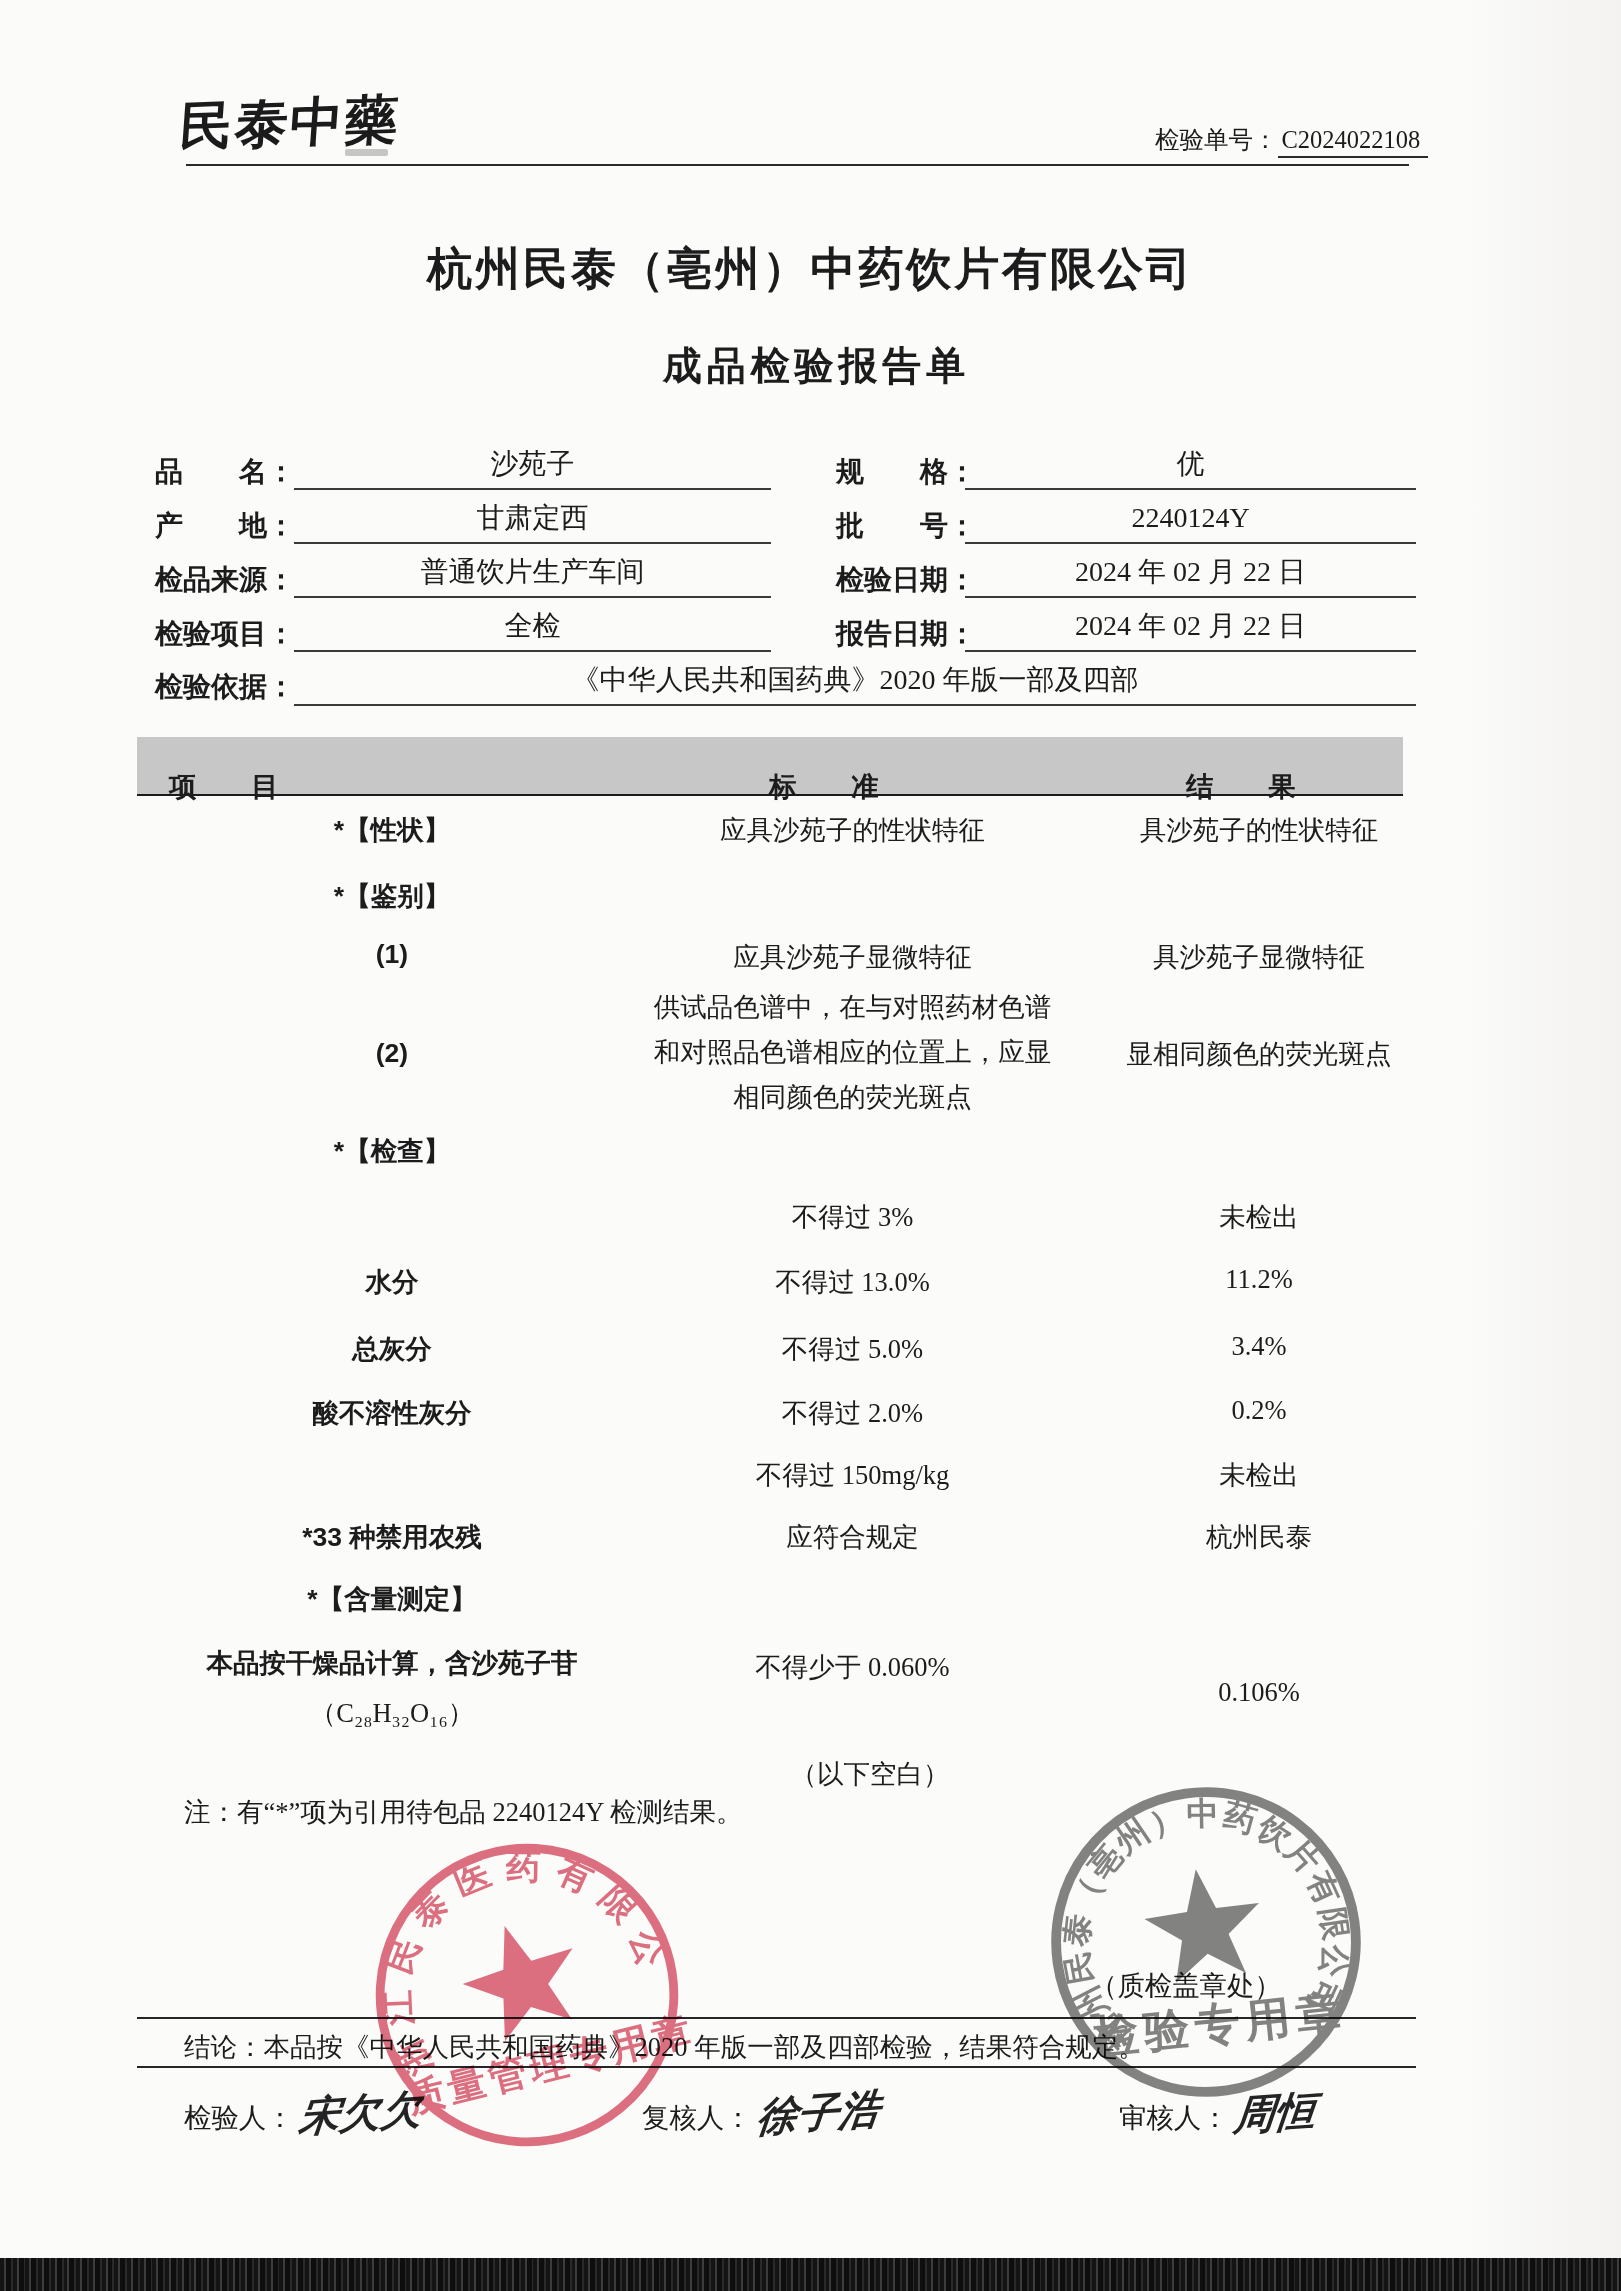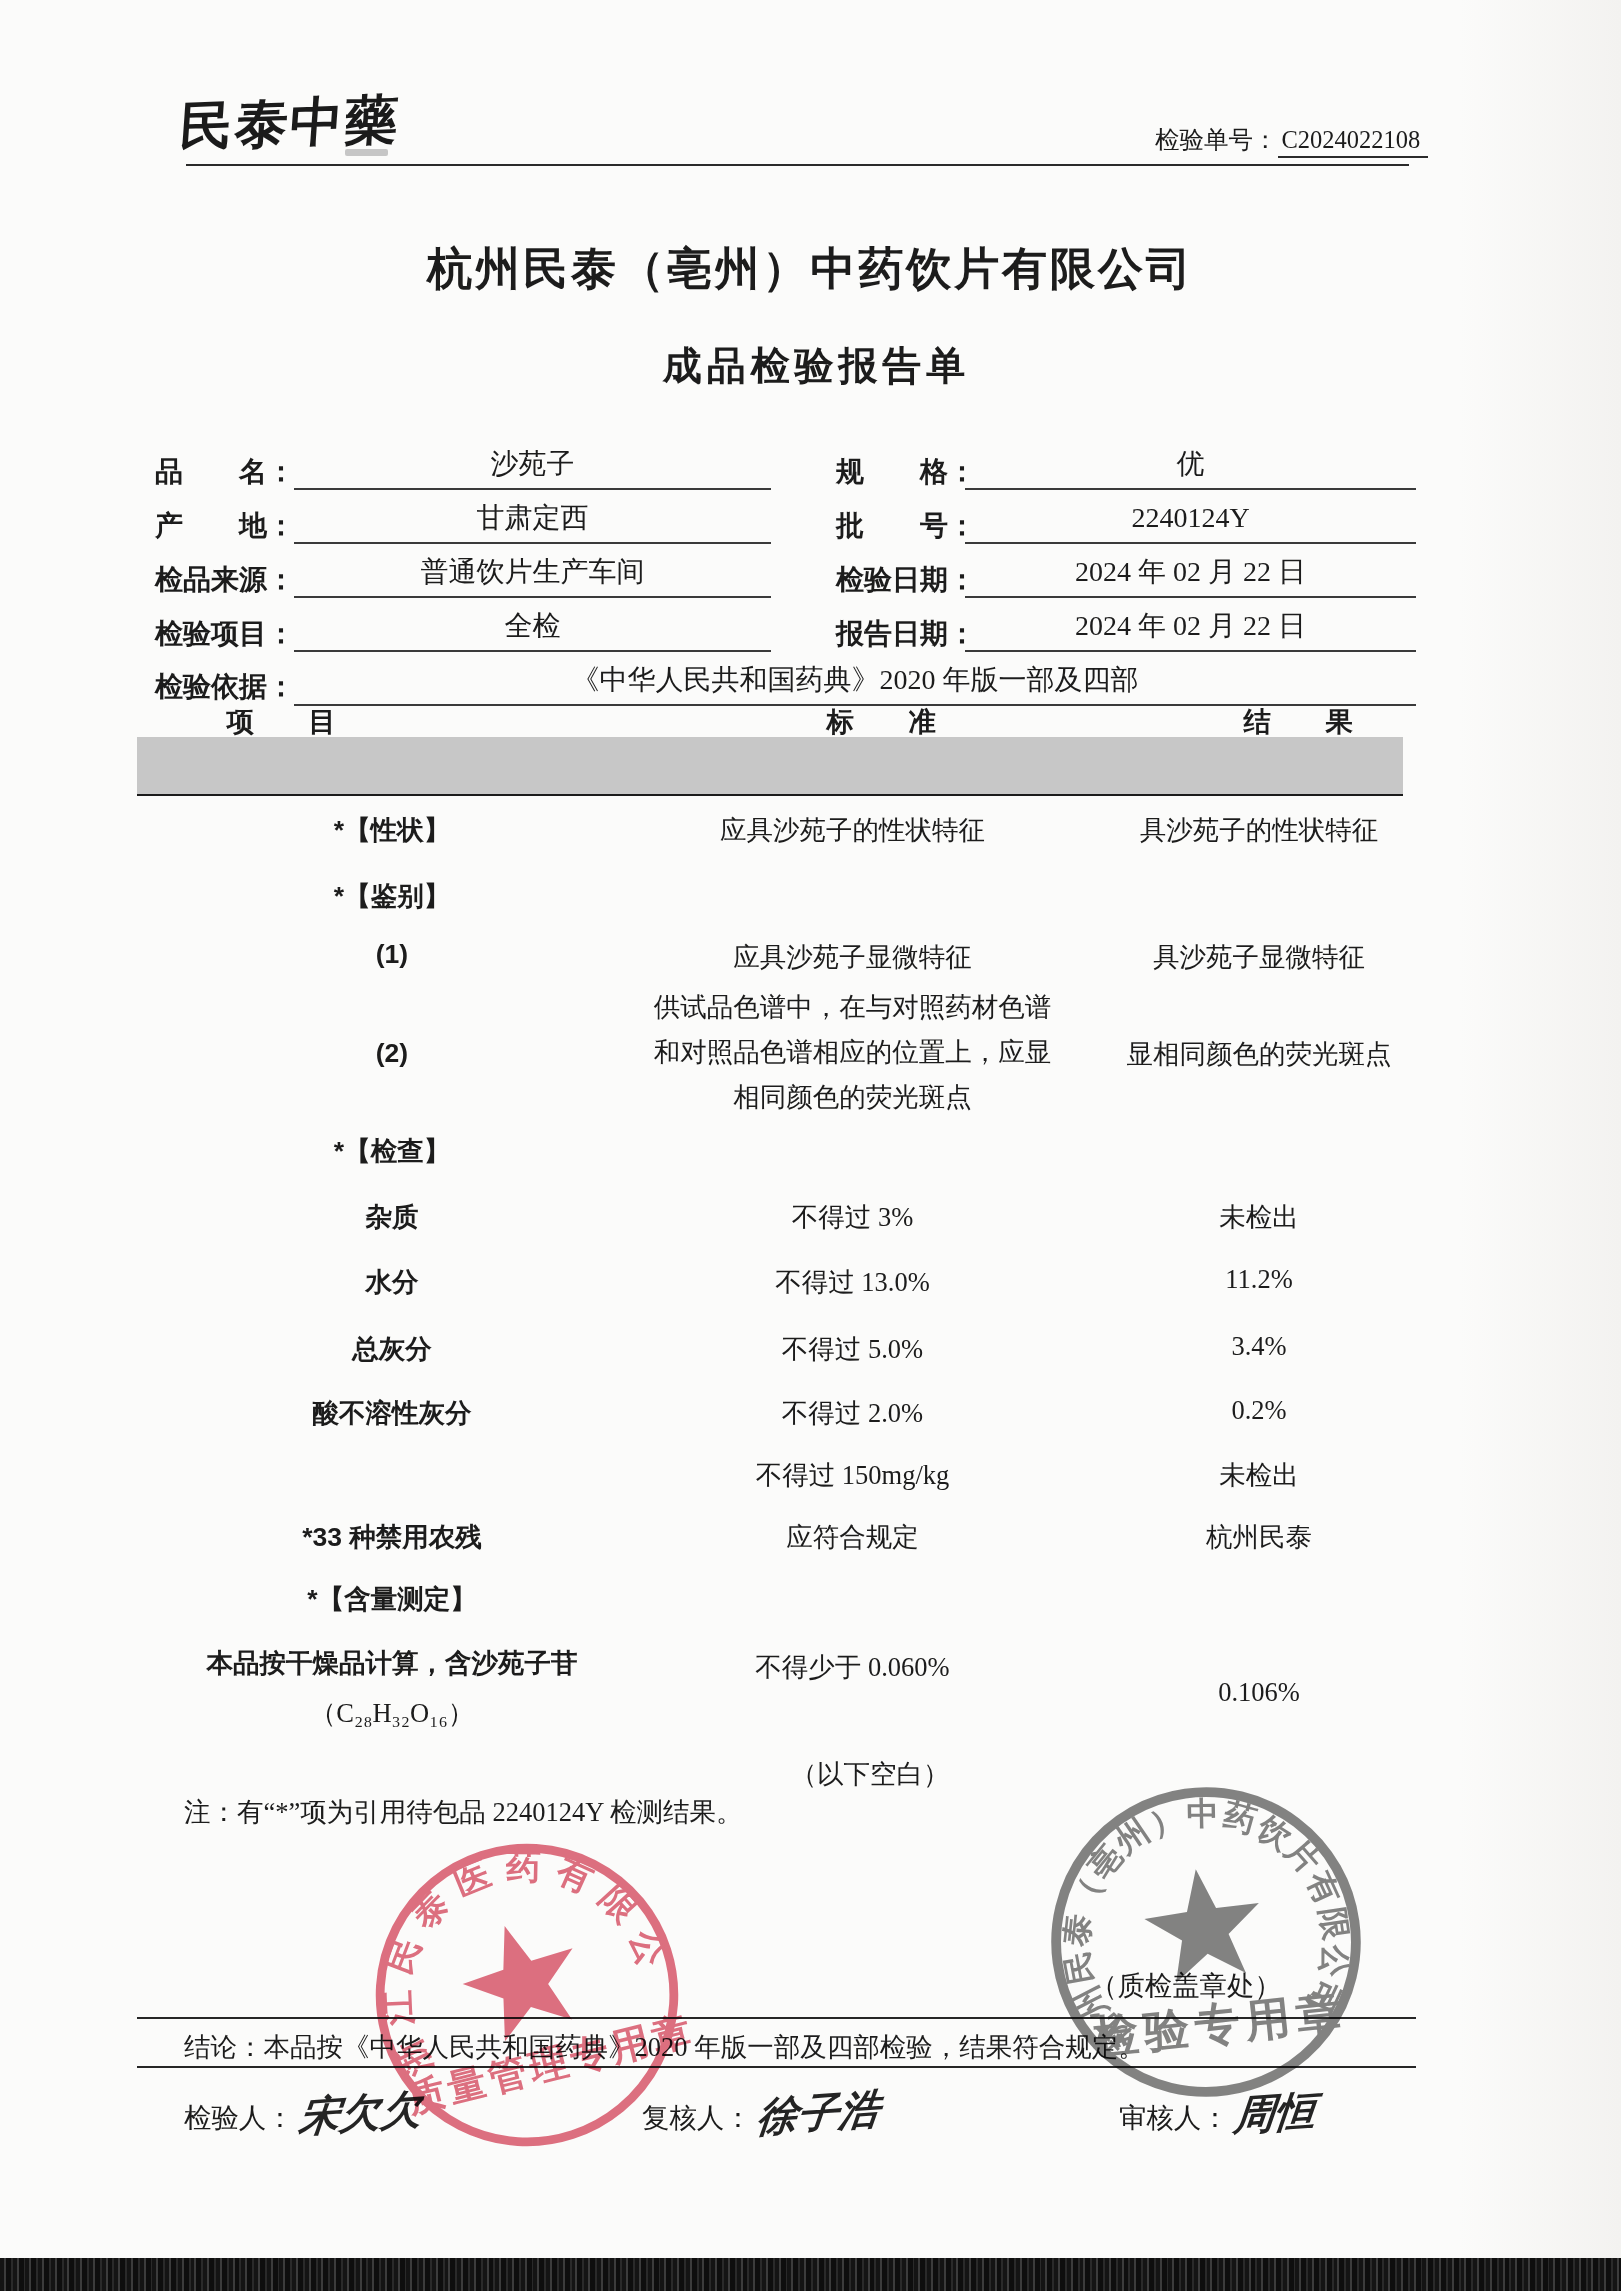--- a/index.html
+++ b/index.html
@@ -17,21 +17,21 @@
   .report-no{left:1155px;top:123px;font-size:24.5px;white-space:nowrap;}
   .report-no .val{border-bottom:2px solid #2b2b2b;padding:0 7.8px 2.9px 3.9px;}
   .header-line{left:186px;top:164px;width:1223px;border-top:2px solid #2a2a2a;}
   .title{left:0;top:239px;width:1621px;text-align:center;font-size:45px;font-weight:700;letter-spacing:2.9px;}
   .subtitle{left:0;top:339px;width:1621px;text-align:center;font-size:39px;font-weight:700;letter-spacing:4.9px;padding-left:6px;}
   
   .ilabel{font-size:28px;font-weight:700;font-family:"Liberation Sans","DejaVu Sans",sans-serif;white-space:nowrap;}
   .ival{font-size:28px;text-align:center;border-bottom:2px solid #3a3a3a;height:45px;line-height:41px;}
   
   .band{left:137px;top:737px;width:1266px;height:57px;background:#c7c7c7;border-bottom:2.9px solid #1b1b1b;}
-  .hcell{top:704px;font-size:27.4px;font-weight:700;text-align:right;width:167px;
+  .hcell{top:769px;font-size:27.4px;font-weight:700;text-align:left;width:167px;
          font-family:"Liberation Sans","DejaVu Sans",sans-serif;}
   .trow .c1,.trow .c2,.trow .c3{position:absolute;text-align:center;font-size:26.5px;}
   .trow{position:absolute;left:0;top:0;width:1621px;height:43px;}
   .c1{left:147px;width:490px;font-weight:700;font-family:"Liberation Sans","DejaVu Sans",sans-serif;}
   .c2{left:637px;width:431px;white-space:pre-line;}
   .c3{left:1068px;width:382px;}
   .mrow .c1,.mrow .c3{display:flex;align-items:center;justify-content:center;height:100%;}
   .mrow .c2{line-height:45px;}
   .r12 .c1{display:block;font-weight:700;}
   .r12 .c1 .l2{font-weight:400;font-family:"Liberation Serif",serif;margin-top:13.7px;}
@@ -110,21 +110,20 @@
     <div class="c1">(2)</div>
     <div class="c2">供试品色谱中，在与对照药材色谱
 和对照品色谱相应的位置上，应显
 相同颜色的荧光斑点</div>
     <div class="c3">显相同颜色的荧光斑点</div>
   </div>
   <div class="trow" style="top:1133px">
     <div class="c1">*【检查】</div>
   </div>
   <div class="trow" style="top:1199px">
-    <div class="c1">杂质</div>
     <div class="c2">不得过 3%</div>
     <div class="c3">未检出</div>
   </div>
   <div class="trow" style="top:1264px">
     <div class="c1">水分</div>
     <div class="c2">不得过 13.0%</div>
     <div class="c3">11.2%</div>
   </div>
   <div class="trow" style="top:1331px">
     <div class="c1">总灰分</div>

